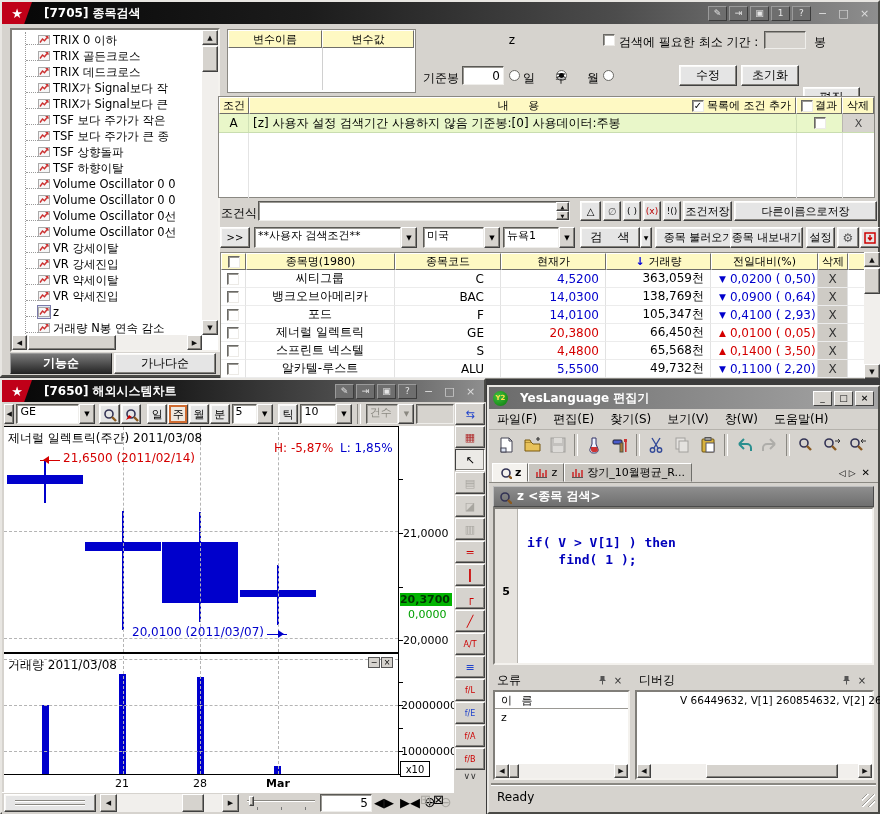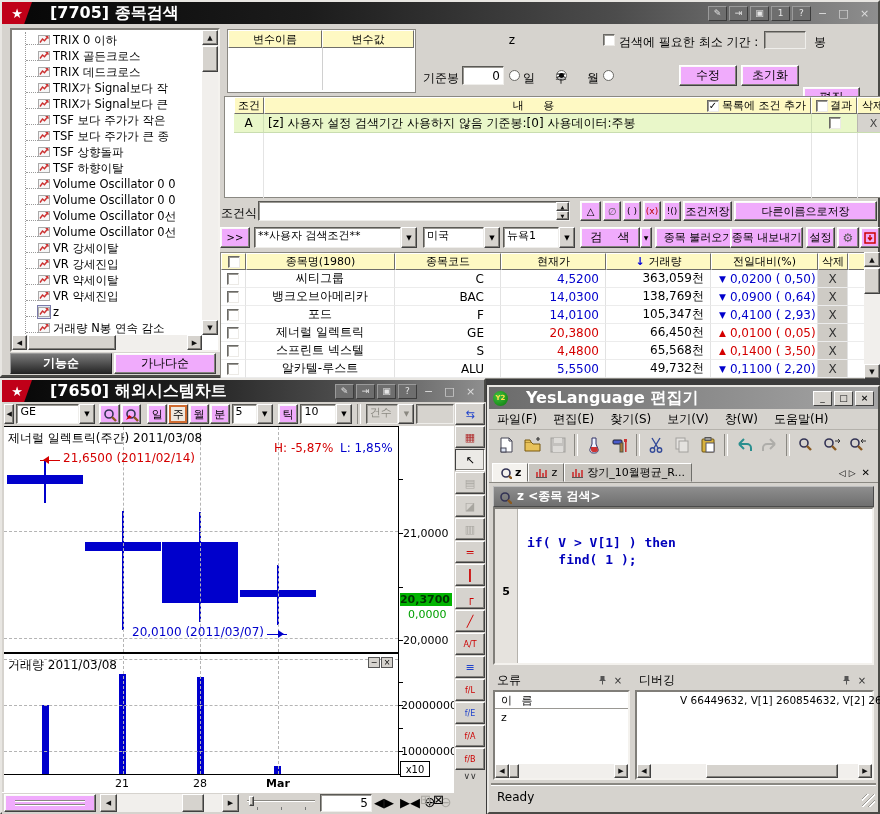--- a/index.html
+++ b/index.html
@@ -1,26 +1,26 @@
 <!DOCTYPE html>
 <html><head>
 <meta charset="utf-8">
 <style>
   html,body{margin:0;padding:0;background:#3b3b3b;font-family:"DejaVu Sans",sans-serif;}
   #screen{position:relative;width:880px;height:814px;background:#3b3b3b;overflow:hidden;font-size:12px;color:#000;}
   .abs{position:absolute;}
   .win{position:absolute;background:#d6d3ce;border:2px solid;border-color:#e8e6e2 #4a4a46 #4a4a46 #e8e6e2;box-sizing:border-box;}
   
-  .btn{background:#f0abfc;border:1px solid;border-color:#fff #404040 #404040 #fff;box-shadow:inset -1px -1px 0 #84827d,inset 1px 1px 0 #faf9f7;box-sizing:border-box;display:flex;align-items:center;justify-content:center;cursor:default;}
+  .btn{background:#e5e5e5;border:1px solid;border-color:#fff #404040 #404040 #fff;box-shadow:inset -1px -1px 0 #84827d,inset 1px 1px 0 #faf9f7;box-sizing:border-box;display:flex;align-items:center;justify-content:center;cursor:default;}
   .sunken{background:#fff;border:2px solid;border-color:#807e79 #f4f2ee #f4f2ee #807e79;box-sizing:border-box;}
   .field{background:#fff;border:1px solid;border-color:#5a5955 #efeeeb #efeeeb #5a5955;box-shadow:inset 1px 1px 0 #9a9893;box-sizing:border-box;}
   .disabledf{background:#d6d3ce;}
   .tbar{position:absolute;left:0;top:0;right:0;height:22px;background:linear-gradient(90deg,#060606 0%,#1c1c1c 35%,#4c4c4c 70%,#8e8e8e 100%);display:flex;align-items:center;overflow:hidden;}
   .tbar .logo{width:30px;height:22px;background:#c00018;clip-path:polygon(0 0,100% 0,74% 100%,0 100%);color:#fff;font-size:13px;display:flex;align-items:center;justify-content:center;flex:0 0 auto;}
-  .tbar .ttext{color:#fff;font-weight:bold;font-size:16px;margin-left:18px;white-space:nowrap;flex:1;}
+  .tbar .ttext{color:#fff;font-weight:bold;font-size:12px;margin-left:12px;white-space:nowrap;flex:1;}
   .tb{width:19px;height:15px;margin-left:2px;background:#6e6e6e;border:1px solid;border-color:#9a9a9a #3c3c3c #3c3c3c #9a9a9a;color:#e6e6e6;font-size:9px;line-height:13px;text-align:center;box-sizing:border-box;flex:0 0 auto;}
   .tb.plain{background:transparent;border-color:transparent;color:#ddd;font-size:11px;}
   .tbar .tbtns{display:flex;align-items:center;margin-right:4px;}
   
   .sbtn{background:#d6d3ce;border:1px solid;border-color:#fff #404040 #404040 #fff;box-shadow:inset -1px -1px 0 #84827d;font-size:7px;color:#111;display:flex;align-items:center;justify-content:center;box-sizing:border-box;}
   .strack{background:#f1efec;}
   .sthumb{background:#d6d3ce;border:1px solid;border-color:#fff #404040 #404040 #fff;box-shadow:inset -1px -1px 0 #84827d;box-sizing:border-box;}
   .chk{width:12px;height:12px;background:#fff;border:1px solid;border-color:#6a6965 #eceae6 #eceae6 #6a6965;box-shadow:inset 1px 1px 0 #9a9893;display:inline-block;box-sizing:border-box;font-size:10px;line-height:10px;text-align:center;color:#000;}
   .chk.on::before{content:"✓";font-weight:bold;}
   .rad{width:11px;height:11px;border-radius:50%;background:#fff;border:1px solid #6a6965;display:inline-block;box-sizing:border-box;position:relative;}
@@ -308,21 +308,21 @@
         <span>수정</span>
       </div>
     <div class="abs btn" style="left:739px;top:63px;width:58px;height:21px;font-size:12px;">
         <span>초기화</span>
       </div>
     <div class="abs btn" style="left:801px;top:63px;width:57px;height:21px;font-size:12px;margin-top:22px;">
         <span>편집</span>
       </div>
 
     
-    <div class="abs" style="left:222px;top:94px;width:657px;height:102px;border:1px solid #8a8882;background:#fff;box-sizing:border-box;padding-left:9px;">
+    <div class="abs" style="left:216px;top:94px;width:657px;height:102px;border:1px solid #8a8882;background:#fff;box-sizing:border-box;">
       <div style="display:grid;grid-template-columns:30px 547px 46px 32px;height:17px;">
         <div class="hcell">조건</div>
         <div class="hcell" style="position:relative;justify-content:center;">
           <span style="letter-spacing:8px;">내 용</span>
           <span style="position:absolute;right:4px;display:flex;align-items:center;gap:3px;">
             <span class="chk on"></span>
             <span>목록에 조건 추가</span>
           </span>
         </div>
         <div class="hcell" style="gap:2px;">

